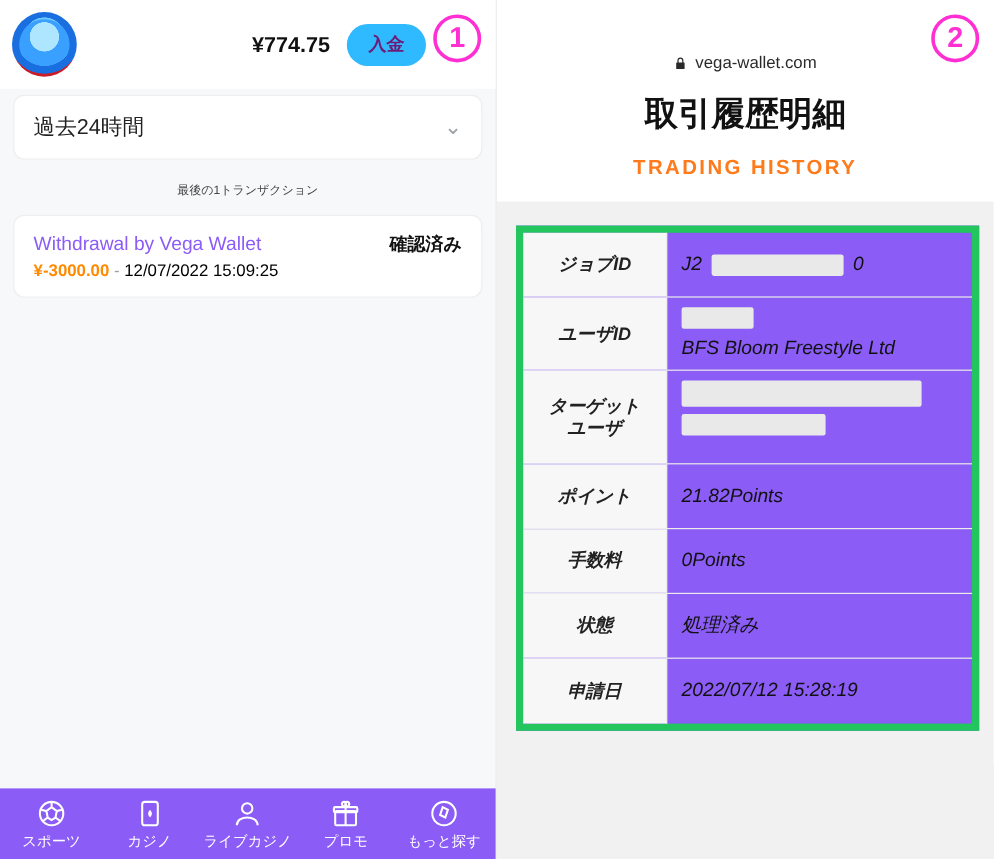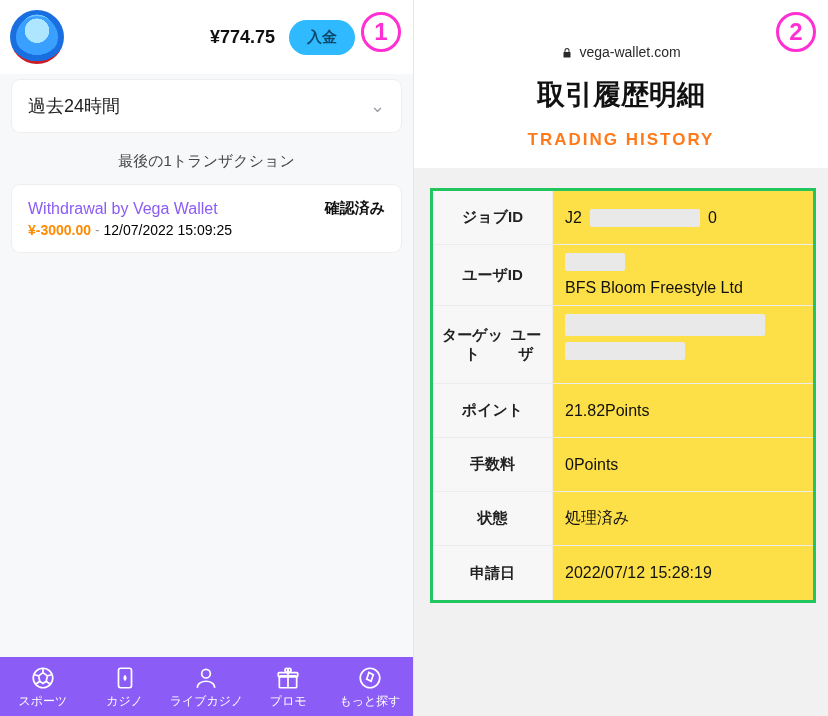--- a/index.html
+++ b/index.html
@@ -37,33 +37,33 @@
     background: radial-gradient(circle at 50% 40%, #6ccaff 0 40%, #1a6fe0 41% 70%, #c81e2a 71% 100%);
     position:relative;
     flex-shrink:0;
   }
   .logo::after{
     content:""; position:absolute; inset:6px; border-radius:50%;
     background: radial-gradient(circle at 50% 35%, #aee6ff 0 35%, #3aa0ff 36% 70%, transparent 71%);
   }
   .balance { flex:1; text-align:right; font-weight:700; font-size:18px; color:#111; padding-right:6px;}
   .deposit-btn {
-    background:#2fb9ff; color:#0c4a6e; border:none;
+    background:#2fb9ff; color:#701a75; border:none;
     padding:8px 18px; border-radius:18px; font-size:15px; font-weight:600;
     margin-right:44px;
   }
 
   .filter-bar {
     margin: 6px 12px 12px 12px; background:#fff; border-radius:8px;
     padding:14px 16px; display:flex; align-items:center; justify-content:space-between;
     font-size:18px; color:#222; box-shadow:0 0 0 1px #eee;
   }
   .chev { color:#9aa0a6; font-size:18px; }
 
-  .last-txn-label { text-align:center; font-size:15px; color:#444; padding:8px 0 14px 0; }
+  .last-txn-label { text-align:center; font-size:10px; color:#444; padding:8px 0 14px 0; }
 
   .txn-card{
     margin:0 12px; background:#fff; border-radius:8px; padding:14px 16px;
     box-shadow:0 0 0 1px #eee;
   }
   .txn-row1{ display:flex; justify-content:space-between; align-items:center; }
   .txn-title{ font-size:16px; color:#8b5cf6; }
   .txn-status{ font-size:15px; font-weight:700; color:#111; }
   .txn-row2{ margin-top:4px; font-size:14px; }
   .txn-amount{ color:#ff8a00; font-weight:700; }
@@ -83,21 +83,21 @@
   
   .url-bar{ display:flex; justify-content:center; align-items:center; gap:6px; padding:8px 0 6px 0; font-size:14px; color:#2a2a2a;margin-top:36px; }
   .lock{ width:12px; height:12px; }
   .lock svg{ width:100%; height:100%; fill:#2a2a2a; }
 
   .r-title{ text-align:center; font-size:28px; font-weight:800; color:#111; margin-top:10px;}
   .r-subtitle{ text-align:center; font-size:17px; font-weight:800; letter-spacing:2px; color:#ff7a1a; margin-top:16px; margin-bottom:18px;}
 
   .r-body{ flex:1; background:#f1f1f1; padding:20px 12px 0 16px; overflow:hidden; }
 
-  .detail-card{ background:#fde047; border:3px solid #22c55e; }
+  .detail-card{ background:#8b5cf6; border:6px solid #22c55e;font-style:italic; }
   .detail-row{ display:flex; min-height:54px; border-bottom:1px solid #ececec; }
   .detail-row:last-child{ border-bottom:none; }
   .dl-label{
     width:120px; background:#f7f7f7; display:flex; align-items:center; justify-content:center;
     font-size:15px; font-weight:700; color:#222; text-align:center; padding:8px 6px;
     border-right:1px solid #ececec;
   }
   .dl-value{ flex:1; display:flex; align-items:center; padding:8px 12px; font-size:16px; color:#111; gap:8px; flex-wrap:wrap; }
   .redact{ background:#e9e9e9; border-radius:2px; display:inline-block; }
   .redact.sm{ width:60px; height:18px; }
@@ -216,21 +216,21 @@
 
       <div class="detail-row">
         <div class="dl-label">ユーザID</div>
         <div class="dl-value">
           <span class="redact sm"></span>
           <span>BFS Bloom Freestyle Ltd</span>
         </div>
       </div>
 
       <div class="detail-row" style="min-height:78px;">
-        <div class="dl-label" style="flex-direction:row;">
+        <div class="dl-label" style="flex-direction:column;">
           <span>ターゲット</span>
           <span>ユーザ</span>
         </div>
         <div class="dl-value" style="flex-direction:column; align-items:flex-start; gap:6px;">
           <span class="redact xl"></span>
           <span class="redact row"></span>
         </div>
       </div>
 
       <div class="detail-row">

